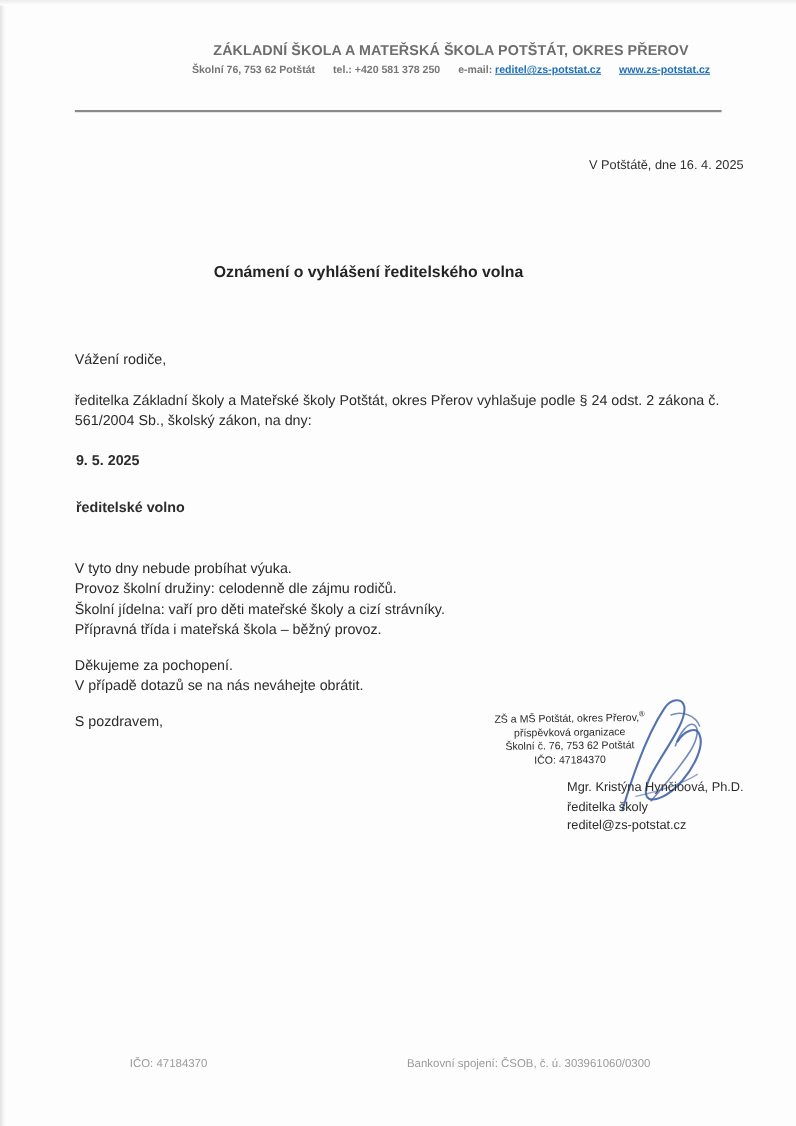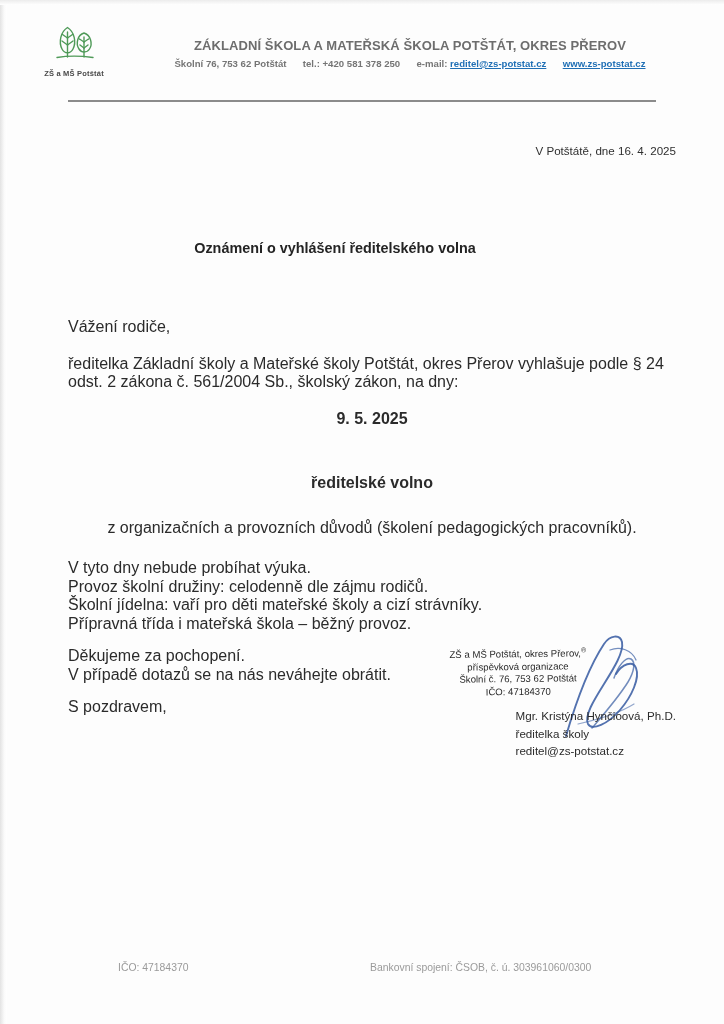--- a/index.html
+++ b/index.html
@@ -110,30 +110,30 @@
     text-align: center;
     font-size: 14.4px;
     font-weight: bold;
     color: #242424;
   }
   .body-text {
     position: absolute;
     left: 68px;
     top: 318px;
     width: 608px;
-    font-size: 16px;
+    font-size: 13px;
     line-height: 18.5px;
     color: #2b2b2b;
   }
   .para { margin: 0 0 18px 0; }
   .para.tight { margin-bottom: 0; }
   .center-strong {
-    text-align: center;
-    font-weight: bold;
-    margin: 12px;
+    text-align: left;
+    font-weight: bold;
+    margin: 1px;
   }
   .spacer-sm { height: 14px; }
   .spacer-md { height: 22px; }
   .center-plain {
     text-align: center;
     margin: 0;
   }
   .lines p { margin: 0; }
 
   
@@ -194,43 +194,20 @@
 </head>
 <body>
 
 <div class="page">
 
   <div class="scan-edge-left"></div>
   <div class="scan-edge-top"></div>
 
   <div class="letterhead">
 
-    <div class="logo-block">
-      <svg class="logo-mark" width="54" height="46" viewBox="0 0 54 46">
-        <g fill="none" stroke="#4f9a58" stroke-width="1.4" stroke-linecap="round">
-
-          <path d="M20.5 5.5 C13.5 10, 11.5 20, 15 27 C17.5 32, 23.5 32, 26 27 C29.5 20, 27.5 10, 20.5 5.5 Z"></path>
-          <line x1="20.5" y1="10" x2="20.5" y2="35"></line>
-          <line x1="20.5" y1="16" x2="15.5" y2="12.5"></line>
-          <line x1="20.5" y1="16" x2="25.5" y2="12.5"></line>
-          <line x1="20.5" y1="23" x2="15" y2="19"></line>
-          <line x1="20.5" y1="23" x2="26" y2="19"></line>
-
-          <path d="M37 11 C30.5 13, 28.5 21.5, 32 27 C34.5 31, 40 31, 42.5 27 C46 21.5, 43.5 13, 37 11 Z"></path>
-          <line x1="37" y1="15" x2="37" y2="35"></line>
-          <line x1="37" y1="20" x2="32.5" y2="17"></line>
-          <line x1="37" y1="20" x2="41.5" y2="17"></line>
-          <line x1="37" y1="26" x2="33" y2="23"></line>
-          <line x1="37" y1="26" x2="41" y2="23"></line>
-
-          <path d="M10 35.5 C20 33.8, 34 33.8, 46 35.5"></path>
-        </g>
-      </svg>
-      <span class="logo-caption">ZŠ a MŠ Potštát</span>
-    </div>
 
     <div class="head-text">
       <div class="org-name">ZÁKLADNÍ ŠKOLA A MATEŘSKÁ ŠKOLA POTŠTÁT, OKRES PŘEROV</div>
       <div class="contact-line">
         <span>Školní 76, 753 62 Potštát</span>
         <span class="sep"></span>
         <span>tel.: +420 581 378 250</span>
         <span class="sep"></span>
         <span>e-mail:</span>
         <span class="contact-link">reditel@zs-potstat.cz</span>
@@ -253,21 +230,20 @@
     <p class="para">ředitelka Základní školy a Mateřské školy Potštát, okres Přerov vyhlašuje podle § 24 odst. 2 zákona č. 561/2004 Sb., školský zákon, na dny:</p>
 
     <p class="center-strong">9. 5. 2025</p>
 
     <div class="spacer-md"></div>
 
     <p class="center-strong">ředitelské volno</p>
 
     <div class="spacer-sm"></div>
 
-    <p class="center-plain">z organizačních a provozních důvodů (školení pedagogických pracovníků).</p>
 
     <div class="spacer-md"></div>
 
     <div class="lines">
       <p>V tyto dny nebude probíhat výuka.</p>
       <p>Provoz školní družiny: celodenně dle zájmu rodičů.</p>
       <p>Školní jídelna: vaří pro děti mateřské školy a cizí strávníky.</p>
       <p>Přípravná třída i mateřská škola – běžný provoz.</p>
     </div>
 

